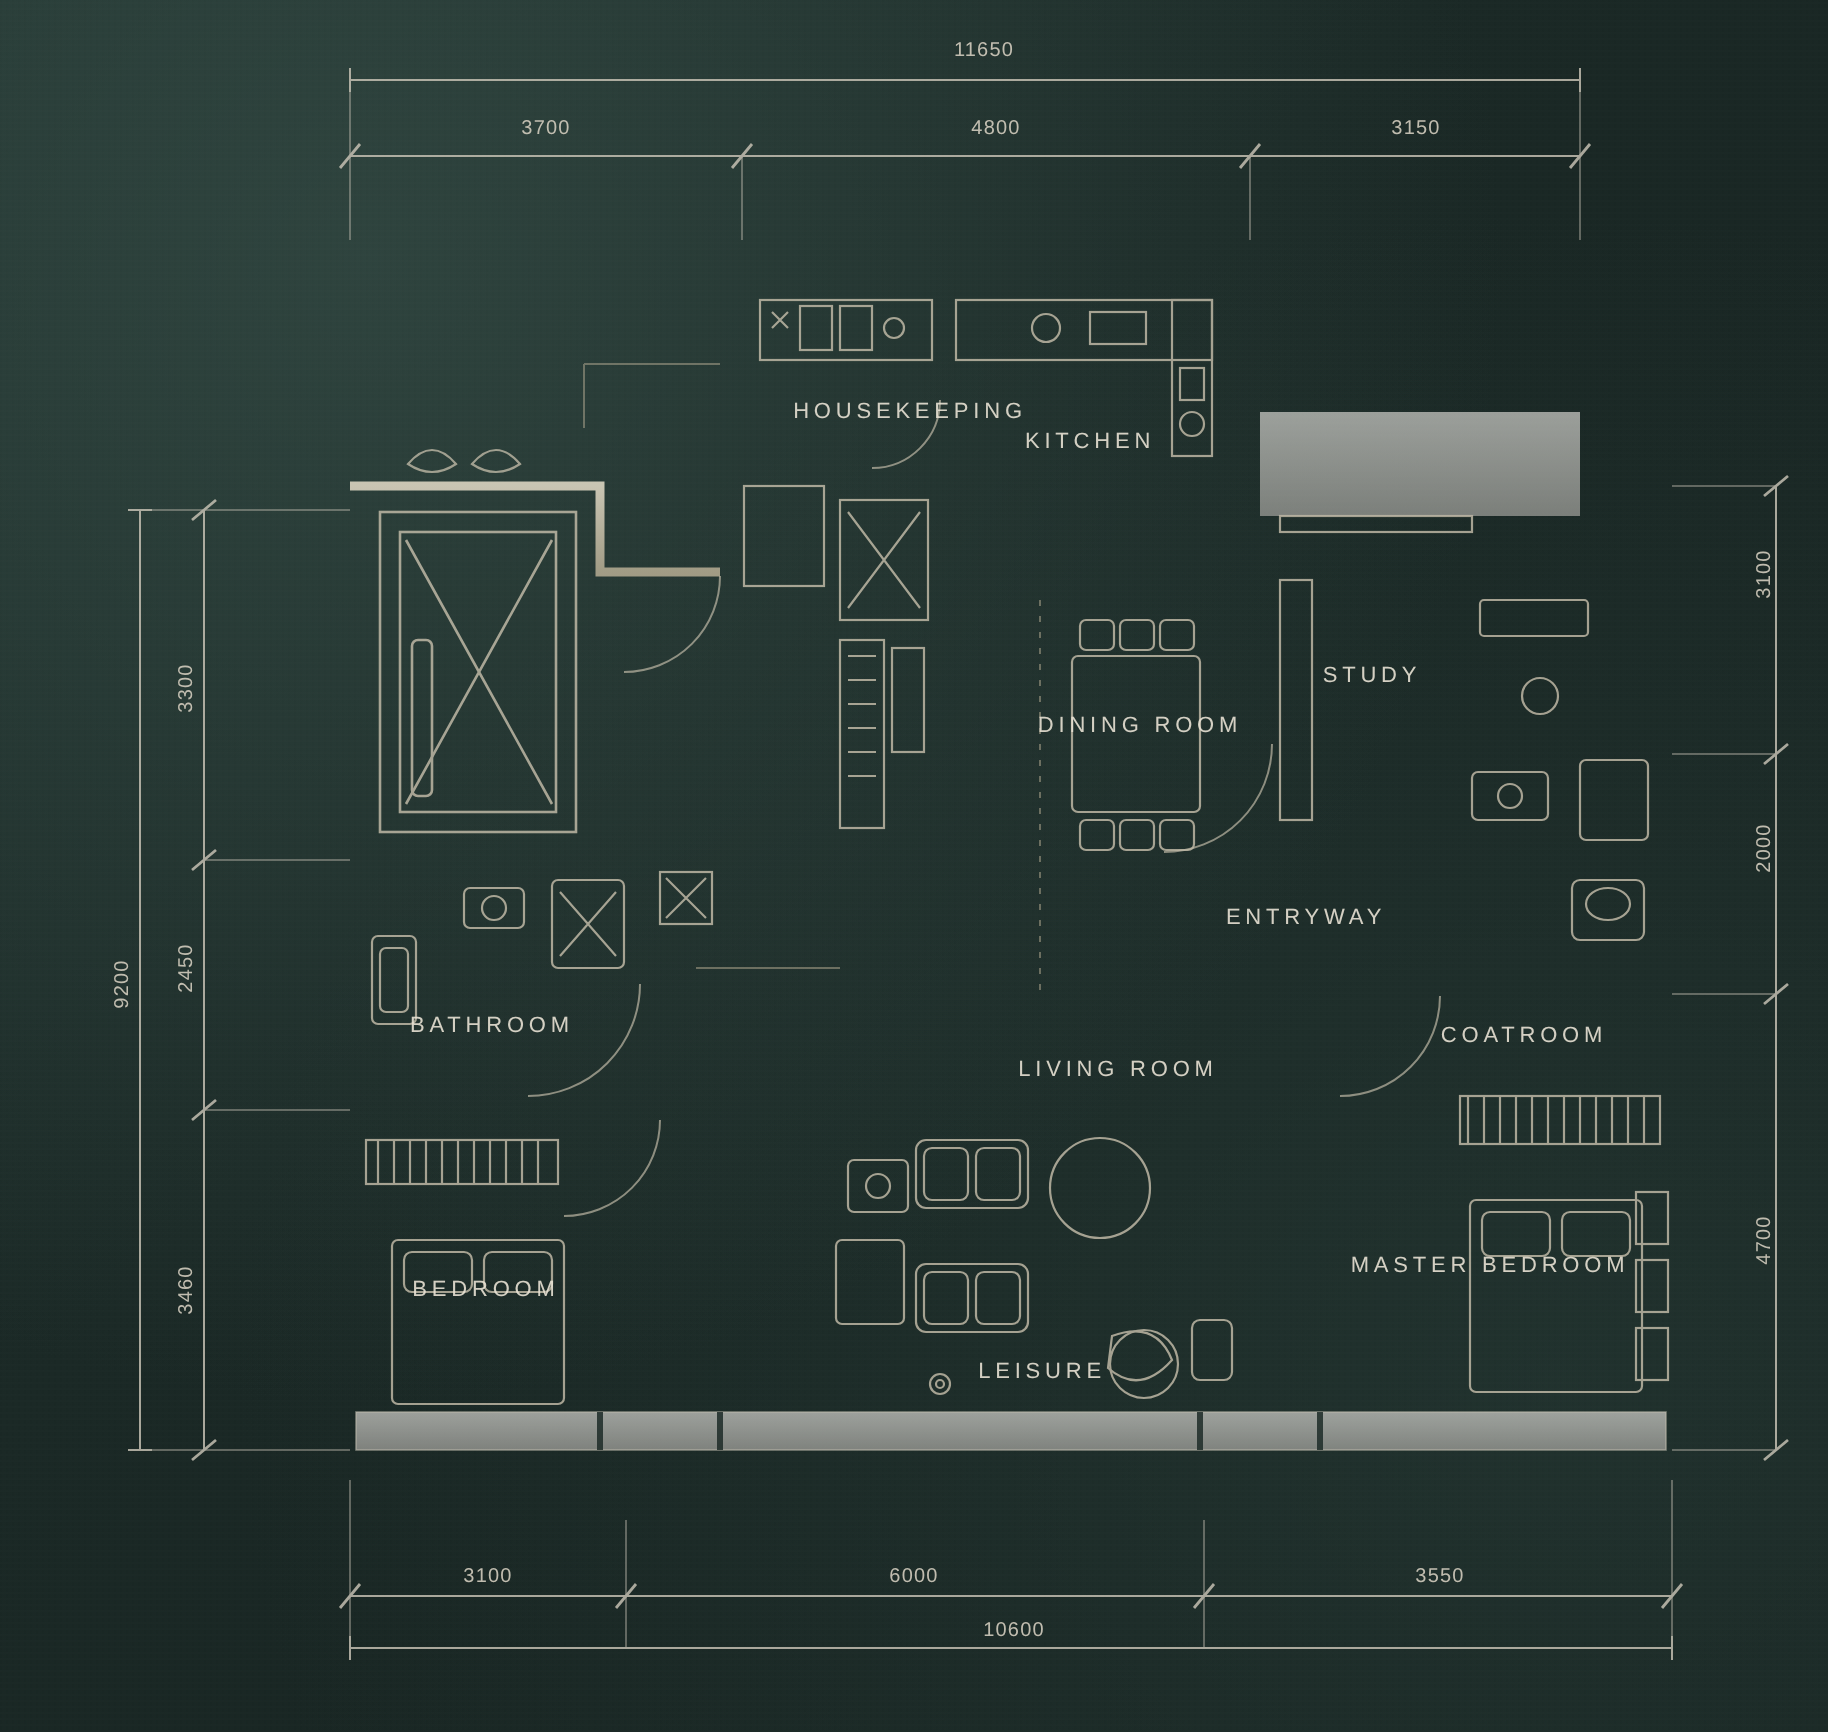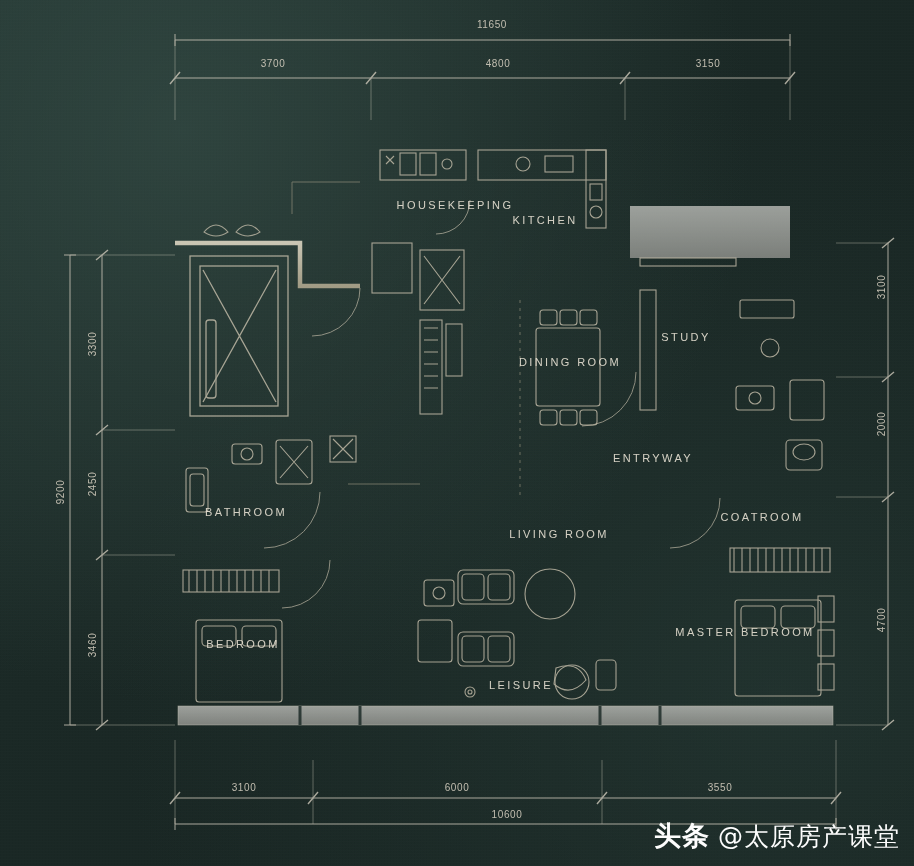--- a/index.html
+++ b/index.html
@@ -345,17 +345,13 @@
     <text class="roomtxt" x="686" y="341">STUDY</text>
     <text class="roomtxt" x="653" y="462">ENTRYWAY</text>
     <text class="roomtxt" x="762" y="521">COATROOM</text>
     <text class="roomtxt" x="246" y="516">BATHROOM</text>
     <text class="roomtxt" x="243" y="648">BEDROOM</text>
     <text class="roomtxt" x="559" y="538">LIVING ROOM</text>
     <text class="roomtxt" x="521" y="689">LEISURE</text>
     <text class="roomtxt" x="745" y="636">MASTER BEDROOM</text>
   </svg>
 
-  <div id="wm">
-    <span class="tt">头条</span>
-    <span class="at">@太原房产课堂</span>
-  </div>
 </div>
 
 </body></html>

